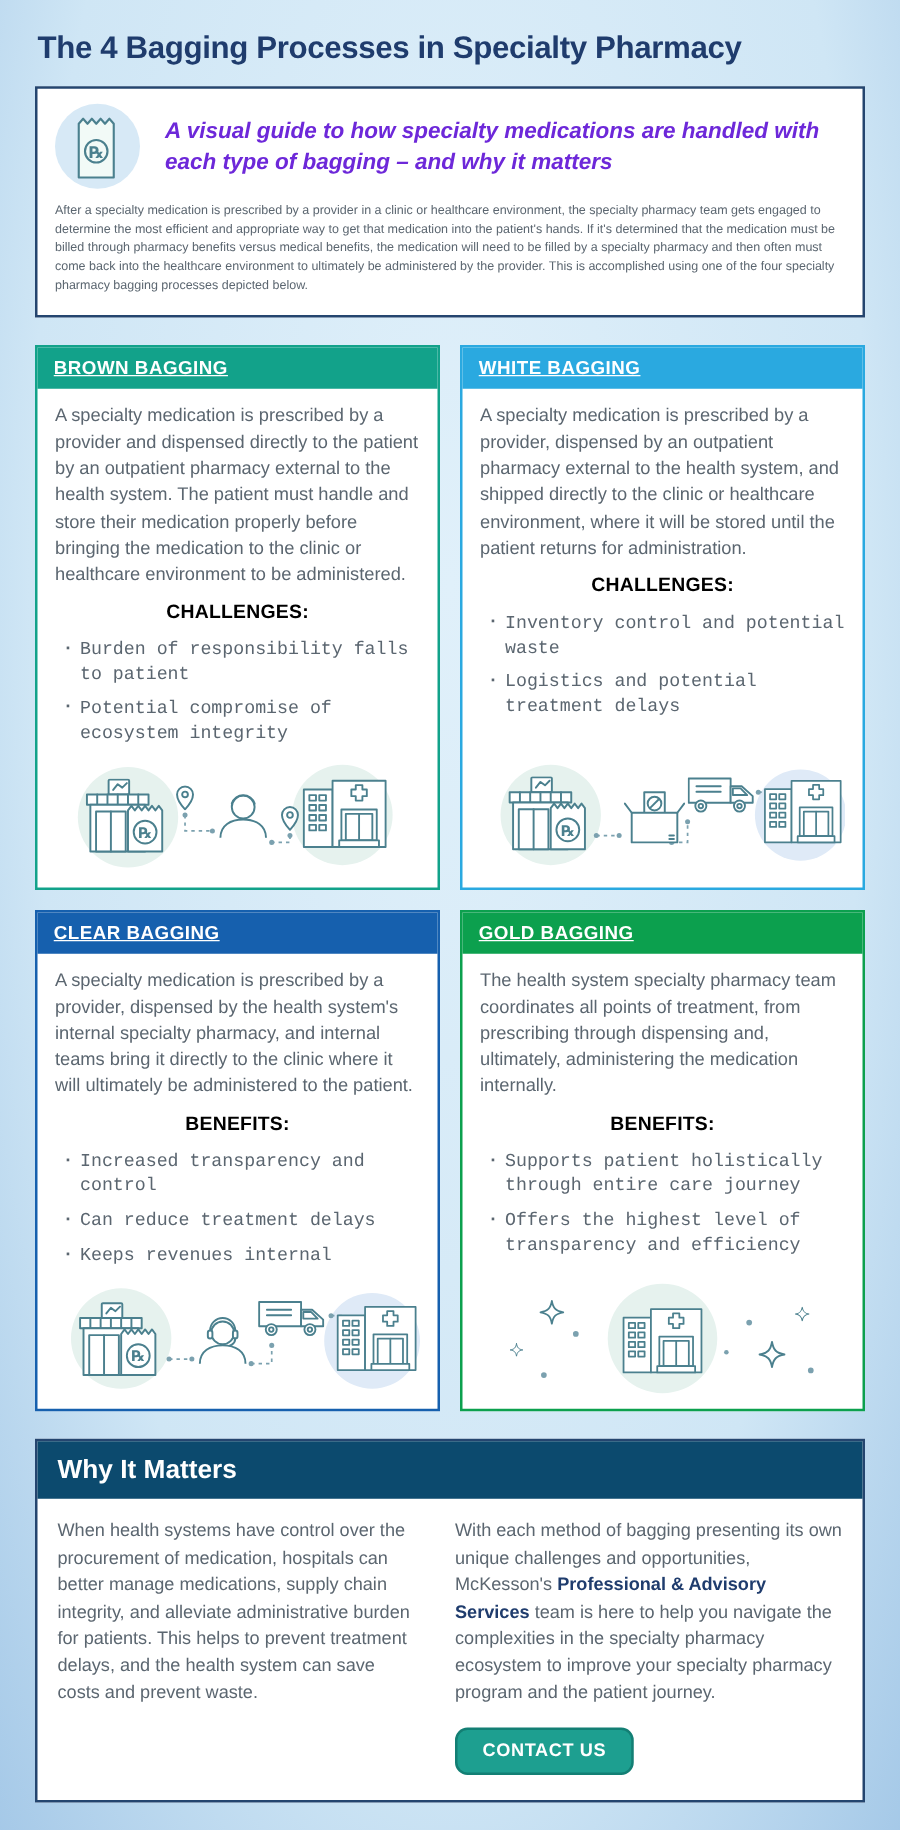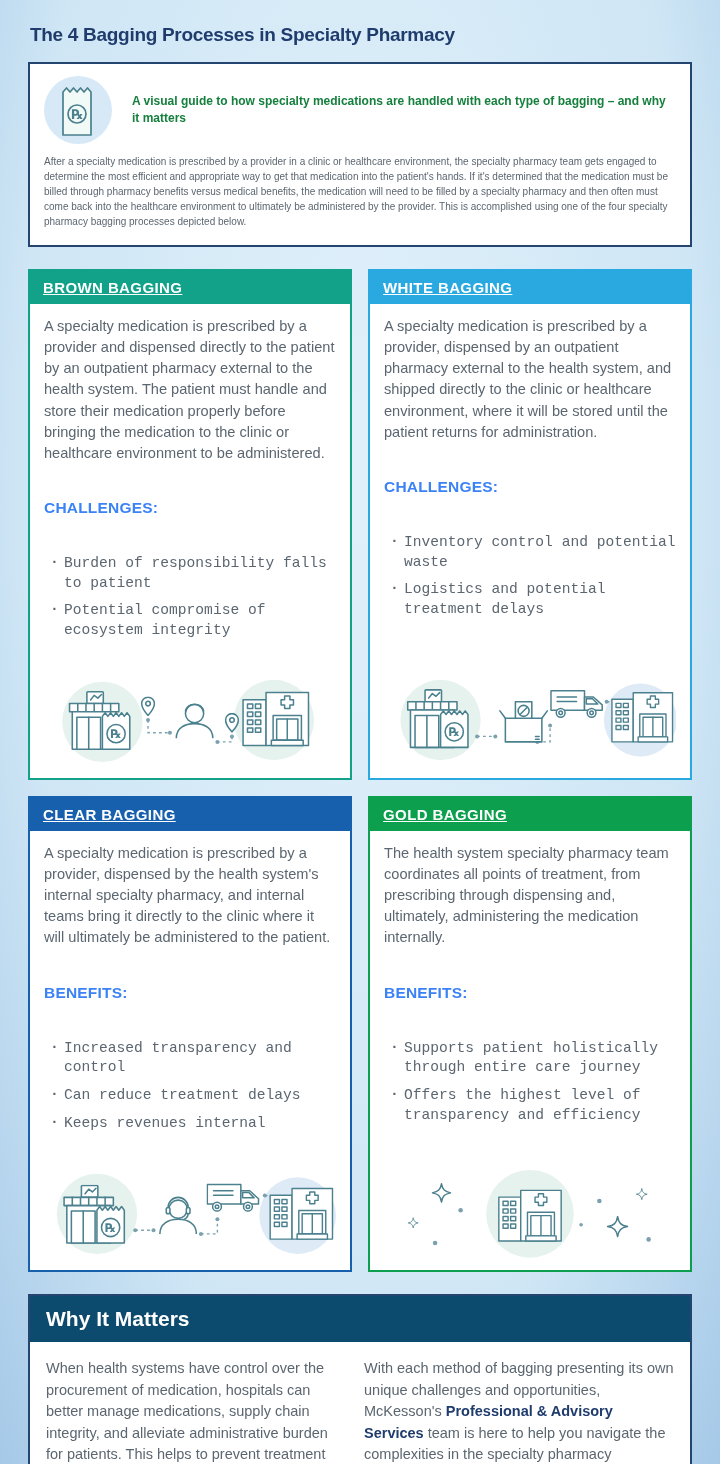--- a/index.html
+++ b/index.html
@@ -4,57 +4,57 @@
 <style>
   * { margin:0; padding:0; box-sizing:border-box; }
   html,body { width:720px; }
   body { font-family:"Liberation Sans","DejaVu Sans",sans-serif; }
   .page {
     width:720px; height:1464px; overflow:hidden;
     background: radial-gradient(ellipse 85% 115% at 50% 32%, #e0f0fa 0%, #cfe6f5 55%, #8db8e0 100%);
     padding:20px 28px 0 28px;
   }
   .page-title {
-    color:#1f3c6d; font-size:19px; font-weight:700; letter-spacing:-0.3px;
+    color:#1f3c6d; font-size:25px; font-weight:700; letter-spacing:-0.3px;
     margin:4px 0 16px 2px;
   }
   
   .intro-box {
     background:#fff; border:2px solid #24456f; padding:12px 16px 16px 14px;
   }
   .intro-top { display:flex; align-items:center; gap:20px; }
   .intro-icon-wrap {
     width:68px; height:68px; border-radius:50%; background:#d7e9f6;
     flex:0 0 68px; display:flex; align-items:center; justify-content:center;
   }
   .intro-headline {
-    color:#15803d; font-size:12px; font-weight:700; line-height:1.4;
+    color:#6d28d9; font-size:18px; font-weight:700; line-height:1.4;font-style:italic;
   }
   .intro-body {
     margin-top:10px; color:#5b6670; font-size:10px; line-height:1.5;
   }
   
   .cards-grid {
     display:grid; grid-template-columns:1fr 1fr; gap:16px; margin-top:22px;
   }
   .card {
     background:#fff; border:2px solid var(--ac); min-height:400px;
     display:flex; flex-direction:column;
   }
   .card--teal  { --ac:#12a28a; }
   .card--sky   { --ac:#2aa9e0; }
   .card--blue  { --ac:#1660ae; }
   .card--green { --ac:#0ca04e; }
   .card-header {
     background:var(--ac); color:#fff; font-weight:700; font-size:15px;
     letter-spacing:.4px; padding:8px 13px;text-decoration:underline;
   }
-  .card-body { padding:12px 14px 10px 14px; display:flex; flex-direction:column; flex:1;gap:25px; }
+  .card-body { padding:12px 14px 10px 14px; display:flex; flex-direction:column; flex:1; }
   .card-desc { color:#5b6670; font-size:14.6px; line-height:1.45; }
-  .card-subhead { color:#3b82f6; font-weight:700; font-size:15.5px; margin:10px 0 2px 0; letter-spacing:.2px; }
+  .card-subhead { color:#000000; font-weight:700; font-size:15.5px; margin:10px 0 2px 0; letter-spacing:.2px;text-align:center; }
   .card-bullets { list-style:none; margin:2px 0 6px 6px; }
   .card-bullets li {
     position:relative; padding-left:14px; color:#5b6670;
     font-size:14.6px; line-height:1.35; margin-top:8px;font-family:Liberation Mono, monospace;
   }
   .card-bullets li::before {
     content:"·"; position:absolute; left:0; top:-1px; font-weight:700; color:#5b6670;
   }
   .illus { width:100%; height:96px; display:block; margin-top:auto; }
   

